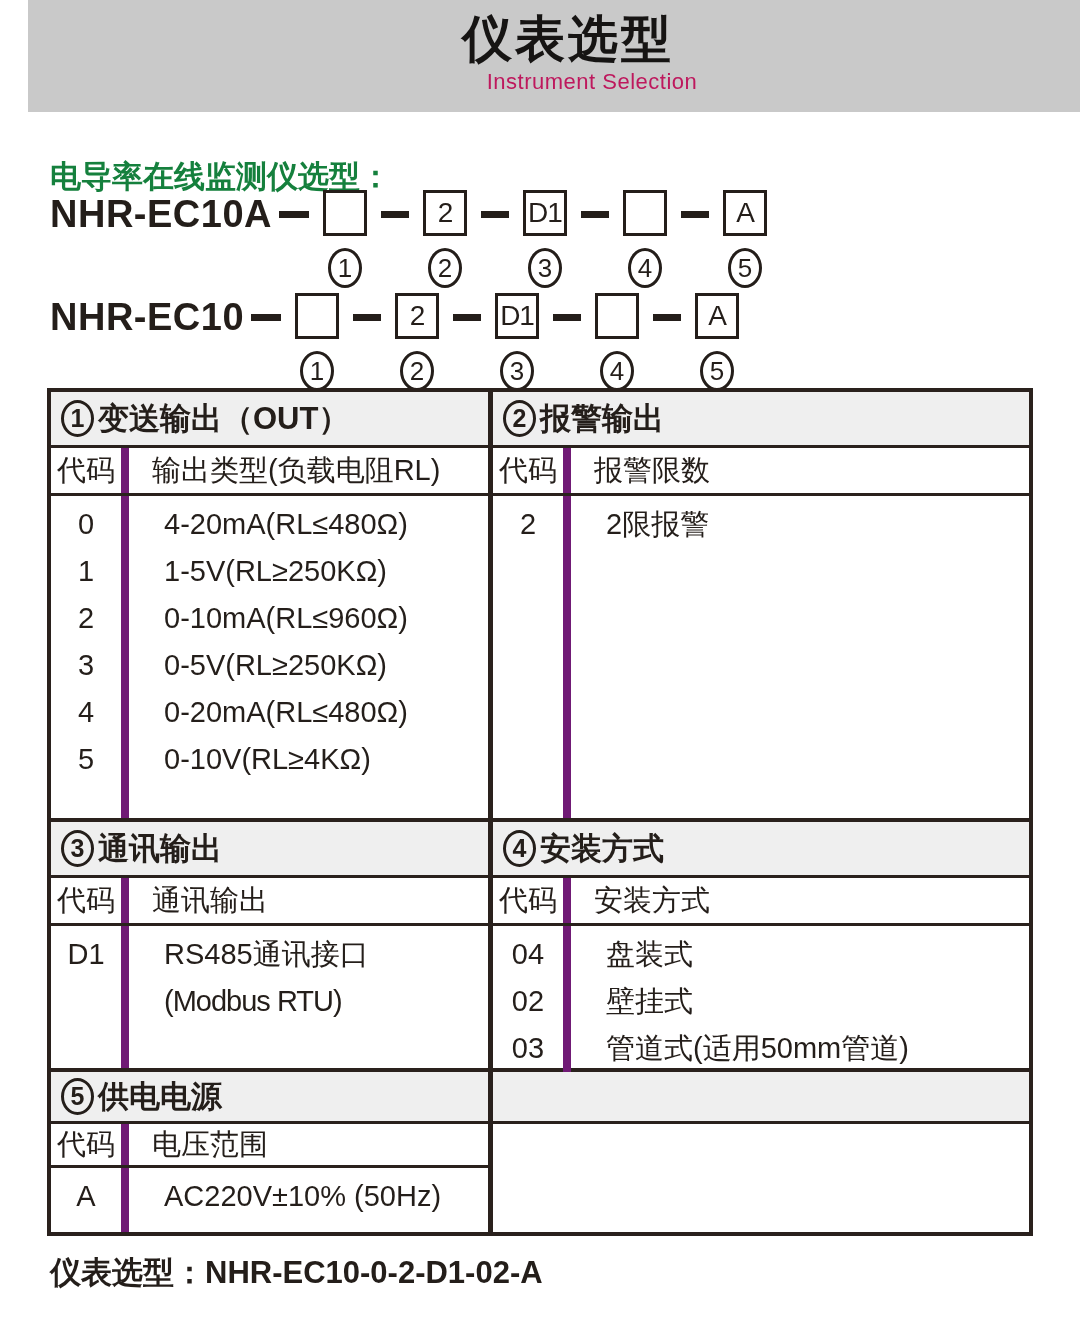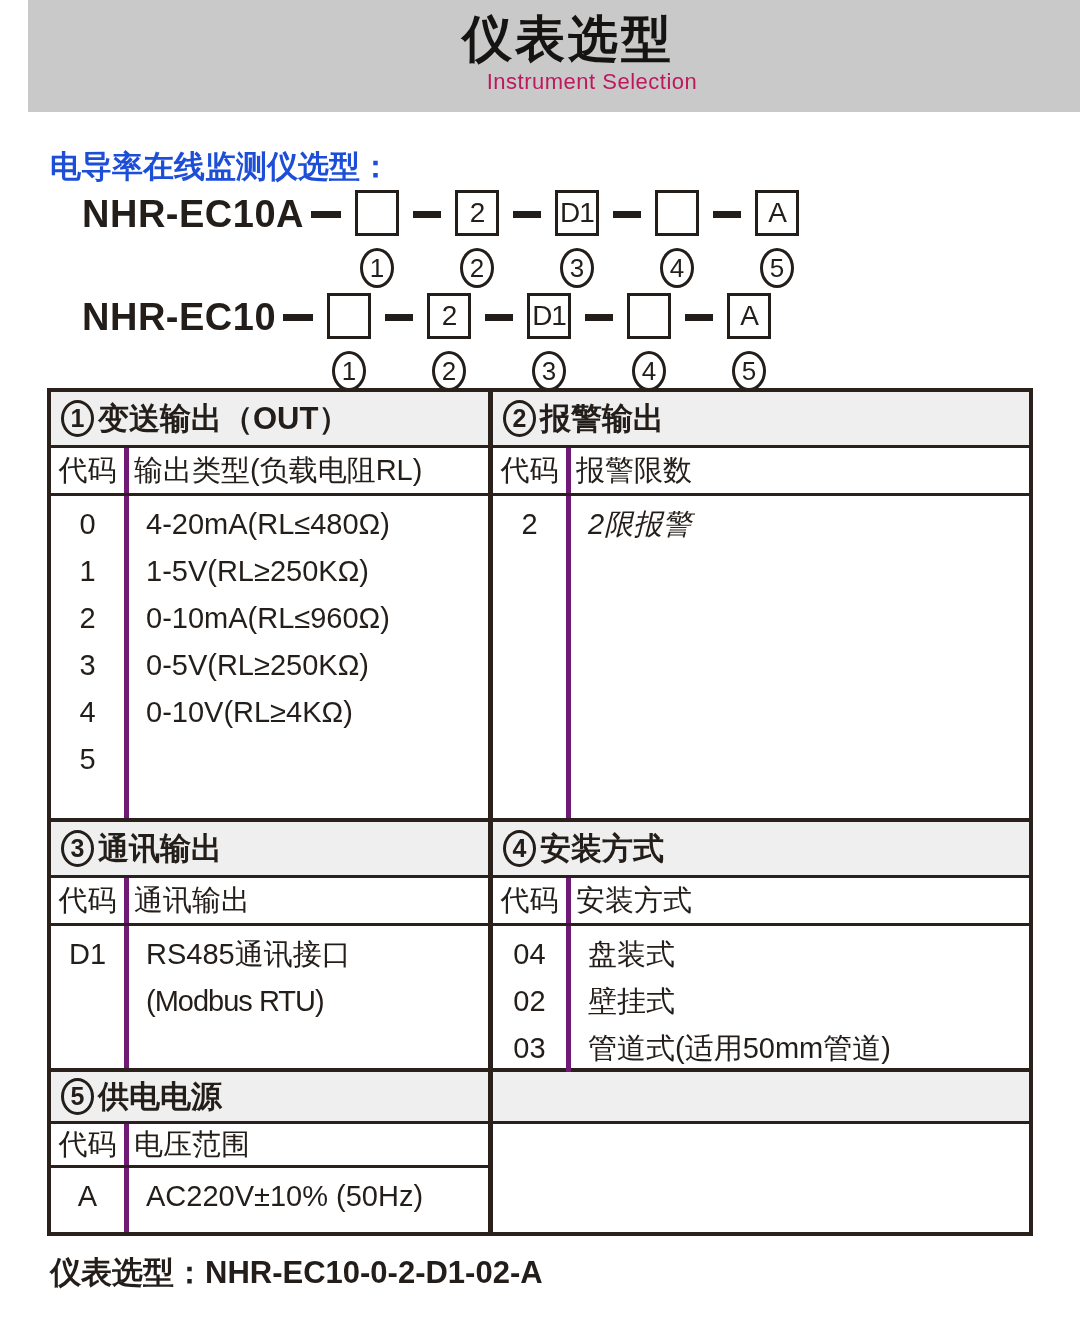--- a/index.html
+++ b/index.html
@@ -7,23 +7,23 @@
     width:1080px;height:1323px;position:relative;background:#ffffff;
     font-family:"Liberation Sans","DejaVu Sans",sans-serif;color:#241e1a;
     overflow:hidden;
   }
   
   .band{position:absolute;left:0;top:0;width:1080px;height:112px;background:#c9c9c9;text-align:center;margin-left:28px;}
   .band .title{padding-top:8px;font-size:50px;line-height:62px;font-weight:bold;color:#161413;letter-spacing:3px;}
   .band .subtitle{font-size:22px;line-height:24px;color:#be185d;letter-spacing:0.5px;padding-left:48px;}
 
   
-  .sel-heading{position:absolute;left:50px;top:146px;font-size:31px;font-weight:bold;color:#1d4ed8;}
+  .sel-heading{position:absolute;left:50px;top:156px;font-size:31px;font-weight:bold;color:#15803d;}
   .model-row{position:absolute;left:50px;display:flex;align-items:flex-start;}
-  .model-row .prefix{font-size:38px;font-weight:bold;line-height:48px;letter-spacing:0.5px;white-space:nowrap;margin-left:32px;}
+  .model-row .prefix{font-size:38px;font-weight:bold;line-height:48px;letter-spacing:0.5px;white-space:nowrap;}
   .bar{width:28px;height:7px;background:#241e1a;margin:21px 14px 0 14px;flex:0 0 auto;}
   .bar.first{margin-left:7px;width:30px;}
   .slot{display:flex;flex-direction:column;align-items:center;flex:0 0 auto;}
   .box{box-sizing:border-box;width:44px;height:46px;border:3px solid #241e1a;background:#fff;
        display:flex;align-items:center;justify-content:center;font-size:28px;font-weight:500;letter-spacing:-1px;}
   .circ{box-sizing:border-box;margin-top:12px;width:34px;height:40px;border:3px solid #241e1a;border-radius:50%;
         display:flex;align-items:center;justify-content:center;font-size:26px;font-weight:500;}
 
   
   .sel-table{
@@ -34,23 +34,23 @@
   }
   .cell{box-sizing:border-box;min-width:0;min-height:0;}
   .lcol{border-right:5px solid #2a211d;}
   .hrow{border-bottom:3px solid #2a211d;}
   .hrow-thick{border-bottom:4px solid #2a211d;}
   .sechdr{background:#efefef;display:flex;align-items:center;padding-left:10px;
           font-size:31px;font-weight:bold;color:#241e1a;}
   .sechdr .hcirc{box-sizing:border-box;width:33px;height:37px;border:3px solid #241e1a;border-radius:50%;
           display:flex;align-items:center;justify-content:center;font-size:25px;font-weight:bold;flex:0 0 auto;margin-right:4px;}
   .subgrid{display:grid;grid-template-columns:78px 1fr;}
-  .codecol{border-right:5px solid #701a75;display:flex;align-items:center;justify-content:center;
+  .codecol{border-right:8px solid #701a75;display:flex;align-items:center;justify-content:center;
            font-size:29px;}
-  .valcol{display:flex;align-items:center;padding-left:5px;font-size:29px;white-space:nowrap;}
+  .valcol{display:flex;align-items:center;padding-left:23px;font-size:29px;white-space:nowrap;}
   .stack{display:flex;flex-direction:column;align-items:center;padding-top:5px;}
   .stack.left{align-items:flex-start;padding-left:9px;margin-left:12px;}
   .stack span{line-height:47px;font-size:29px;white-space:nowrap;}
   .codecol.top,.valcol.top{align-items:flex-start;}
   .narrowfont{letter-spacing:-1px;font-size:27px;}
 
   
   .example{position:absolute;left:50px;top:1252px;font-size:31px;font-weight:bold;color:#241e1a;white-space:nowrap;}
 </style>
 </head>
@@ -151,32 +151,33 @@
         <span>4</span>
         <span>5</span>
       </div>
     </div>
     <div class="valcol top">
       <div class="stack left" style="padding-left:0;">
         <span>4-20mA(RL≤480Ω)</span>
         <span>1-5V(RL≥250KΩ)</span>
         <span>0-10mA(RL≤960Ω)</span>
         <span>0-5V(RL≥250KΩ)</span>
+        <span>0-20mA(RL≤480Ω)</span>
         <span>0-10V(RL≥4KΩ)</span>
       </div>
     </div>
   </div>
   <div class="cell hrow-thick subgrid">
     <div class="codecol top">
       <div class="stack">
         <span>2</span>
       </div>
     </div>
     <div class="valcol top">
-      <div class="stack left" style="padding-left:0;font-style:italic;">
+      <div class="stack left" style="padding-left:0;">
         <span>2限报警</span>
       </div>
     </div>
   </div>
 
   <div class="cell lcol hrow sechdr">
     <span class="hcirc">3</span>
     <span>通讯输出</span>
   </div>
   <div class="cell hrow sechdr">

